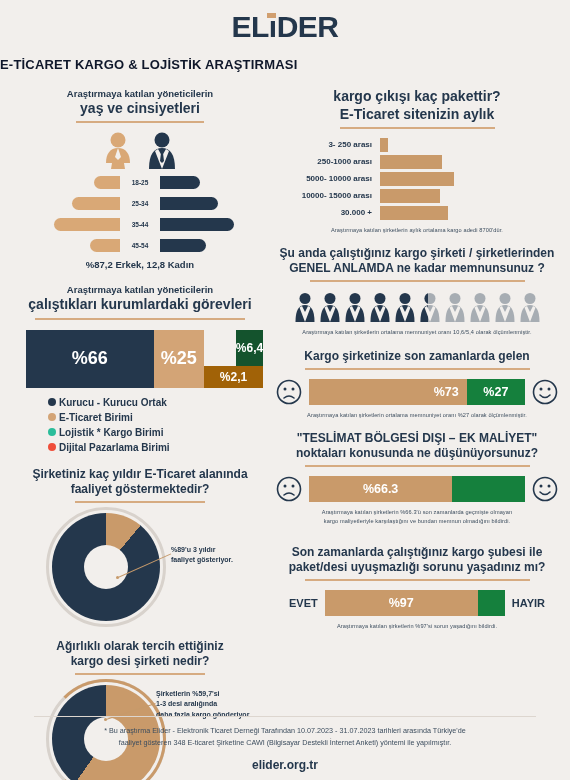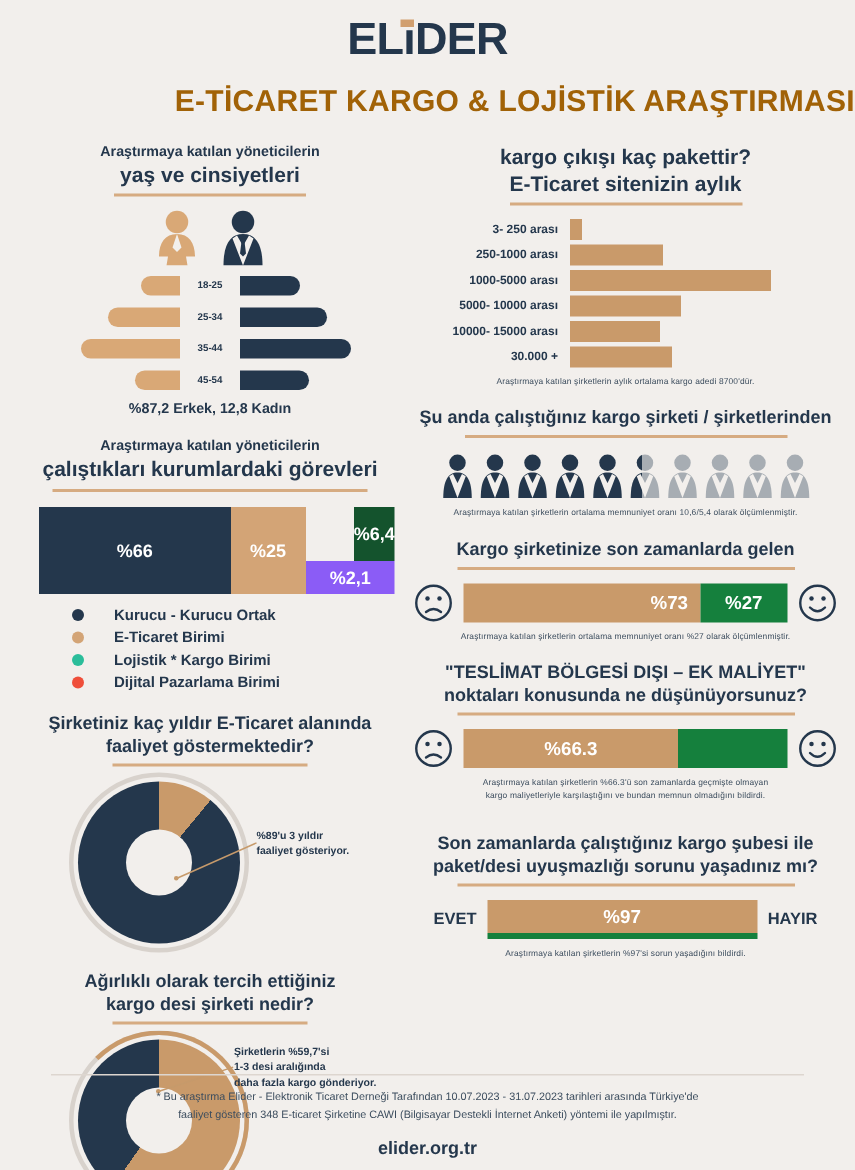--- a/index.html
+++ b/index.html
@@ -23,25 +23,25 @@
     padding-top: 10px;
     position: relative;
   }
   .logo .dot {
     position: absolute;
     width: 9px; height: 5px;
     background: #d19f6f;
     top: 13px; left: 50%; margin-left: -18px;
   }
   .main-title {
-    text-align: right;
-    font-size: 20px;
+    text-align: left;
+    font-size: 13px;
     font-weight: bold;
     letter-spacing: 0.2px;
-    color: #a16207;
+    color: #0f172a;
     margin-top: 13px;
   }
 
   
   .cols { display: flex; margin-top: 16px; }
   .col-left { width: 272px; padding-left: 8px; }
   .col-right { width: 298px; padding-right: 8px; }
 
   .sec-title {
     text-align: center;
@@ -66,25 +66,25 @@
   .age-row { display:flex; align-items:center; justify-content:center; height: 18px; margin-bottom: 3px; }
   .bar-f { background: #d9a876; height: 13px; border-radius: 7px 0 0 7px; }
   .bar-m { background: #24374c; height: 13px; border-radius: 0 7px 7px 0; }
   .age-lbl { width: 40px; text-align:center; font-size: 6.5px; font-weight: bold; color:#24374c; }
   .lf { display:flex; justify-content:flex-end; width: 85px; }
   .lm { display:flex; justify-content:flex-start; width: 85px; }
   .gender-note { text-align:center; font-size: 9.5px; font-weight: bold; color:#24374c; margin-top: 5px; }
 
   
   .roles-bar { display:flex; height: 58px; margin: 10px 18px 0 18px; }
-  .roles-bar .seg { display:flex; align-items:center; justify-content:center; color:#fff; font-weight:bold; font-size: 12px; }
+  .roles-bar .seg { display:flex; align-items:center; justify-content:center; color:#fff; font-weight:bold; font-size: 18px; }
   .seg-sub { display:flex; flex-direction:column; }
   .seg-sub > div { display:flex; align-items:center; justify-content:center; color:#fff; font-weight:bold; font-size: 12px; }
   .legend { margin: 9px 0 0 40px; }
-  .legend-item { display:flex; align-items:center; gap:20px; margin-bottom: 4px; text-align: right; }
+  .legend-item { display:flex; align-items:center; gap:3px; margin-bottom: 4px; text-align: right; }
   .legend-dot { width:8px; height:8px; border-radius:50%; }
   .legend-txt { font-size: 10px; font-weight:bold; color:#24374c; }
 
   
   .donut-wrap { position:relative; margin-top: 8px; height: 112px; }
   .donut { position:absolute; left: 44px; top: 2px; width: 108px; height: 108px; border-radius:50%; }
   .donut-hole { position:absolute; left: 76px; top: 34px; width: 44px; height:44px; border-radius:50%; background:#f2efec; }
   .ring { position:absolute; left:38px; top:-4px; width:120px; height:120px; border-radius:50%; border:3px solid #d8d2cc; }
   .ring-tan { position:absolute; left:38px; top:-4px; width:120px; height:120px; border-radius:50%; border:3px solid transparent; }
   .callout { position:absolute; font-size: 7px; font-weight:bold; color:#24374c; line-height:1.5; }
@@ -198,21 +198,21 @@
           <span class="l1">Araştırmaya katılan yöneticilerin</span>
           <span class="l2">çalıştıkları kurumlardaki görevleri</span>
         </div>
         <div class="rule" style="width:210px;"></div>
 
         <div class="roles-bar">
           <div class="seg" style="background:#24374c; flex:0 0 56%;">%66</div>
           <div class="seg" style="background:#d3a476; flex:0 0 22%;">%25</div>
           <div class="seg-sub" style="flex:0 0 22%;">
             <div style="background:#14532d; height:62%;margin-left:32px;">%6,4</div>
-            <div style="background:#8b5cf6; height:38%;">%2,1</div>
+            <div style="background:#a16207; height:38%;">%2,1</div>
           </div>
         </div>
 
         <div class="legend">
           <div class="legend-item">
             <span class="legend-dot" style="background:#24374c"></span>
             <span class="legend-txt">Kurucu - Kurucu Ortak</span>
           </div>
           <div class="legend-item">
             <span class="legend-dot" style="background:#d3a476"></span>
@@ -285,42 +285,39 @@
         <div class="hbars">
           <div class="hbar-row">
             <div class="hbar-lbl">3- 250 arası</div>
             <div class="hbar" style="width:8px"></div>
           </div>
           <div class="hbar-row">
             <div class="hbar-lbl">250-1000 arası</div>
             <div class="hbar" style="width:62px"></div>
           </div>
           <div class="hbar-row">
-            <div class="hbar-lbl">1000-5000 arası</div>
-            <div class="hbar" style="width:134px"></div>
-          </div>
-          <div class="hbar-row">
             <div class="hbar-lbl">5000- 10000 arası</div>
             <div class="hbar" style="width:74px"></div>
           </div>
           <div class="hbar-row">
             <div class="hbar-lbl">10000- 15000 arası</div>
             <div class="hbar" style="width:60px"></div>
           </div>
           <div class="hbar-row">
             <div class="hbar-lbl">30.000 +</div>
             <div class="hbar" style="width:68px"></div>
           </div>
         </div>
         <div class="caption">Araştırmaya katılan şirketlerin aylık ortalama kargo adedi 8700'dür.</div>
       </div>
 
       <div style="margin-top:12px;">
         <div class="sec-title">
           <span class="l2b">Şu anda çalıştığınız kargo şirketi / şirketlerinden</span>
+          <span class="l2b">GENEL ANLAMDA ne kadar memnunsunuz ?</span>
         </div>
         <div class="rule" style="width:215px;"></div>
 
         <div class="ppl-strip">
           <svg width="22" height="30" viewBox="0 0 22 30">
               <circle cx="11" cy="6.5" r="5.5" fill="#24374c"></circle>
               <path d="M11 13 C5 13 1.5 18 1.5 30 L20.5 30 C20.5 18 17 13 11 13 Z" fill="#24374c"></path>
               <path d="M8 14 L11 20 L14 14 L16.5 15.5 L11 30 L5.5 15.5 Z" fill="#f2efec"></path>
             </svg>
           <svg width="22" height="30" viewBox="0 0 22 30">
@@ -441,21 +438,21 @@
 
       <div style="margin-top:20px;">
         <div class="sec-title">
           <span class="l2b">Son zamanlarda çalıştığınız kargo şubesi ile</span>
           <span class="l2b">paket/desi uyuşmazlığı sorunu yaşadınız mı?</span>
         </div>
         <div class="rule" style="width:225px;"></div>
 
         <div class="yn-row">
           <span class="yn-lbl">EVET</span>
-          <div class="split-bar" style="width:180px;flex-direction:column;">
+          <div class="split-bar" style="width:180px;">
             <div class="p1" style="flex:0 0 85%; justify-content:center; padding-right:0;">%97</div>
             <div class="p2" style="flex:0 0 15%;"></div>
           </div>
           <span class="yn-lbl">HAYIR</span>
         </div>
         <div class="caption">Araştırmaya katılan şirketlerin %97'si sorun yaşadığını bildirdi.</div>
       </div>
 
     </div>
   </div>

